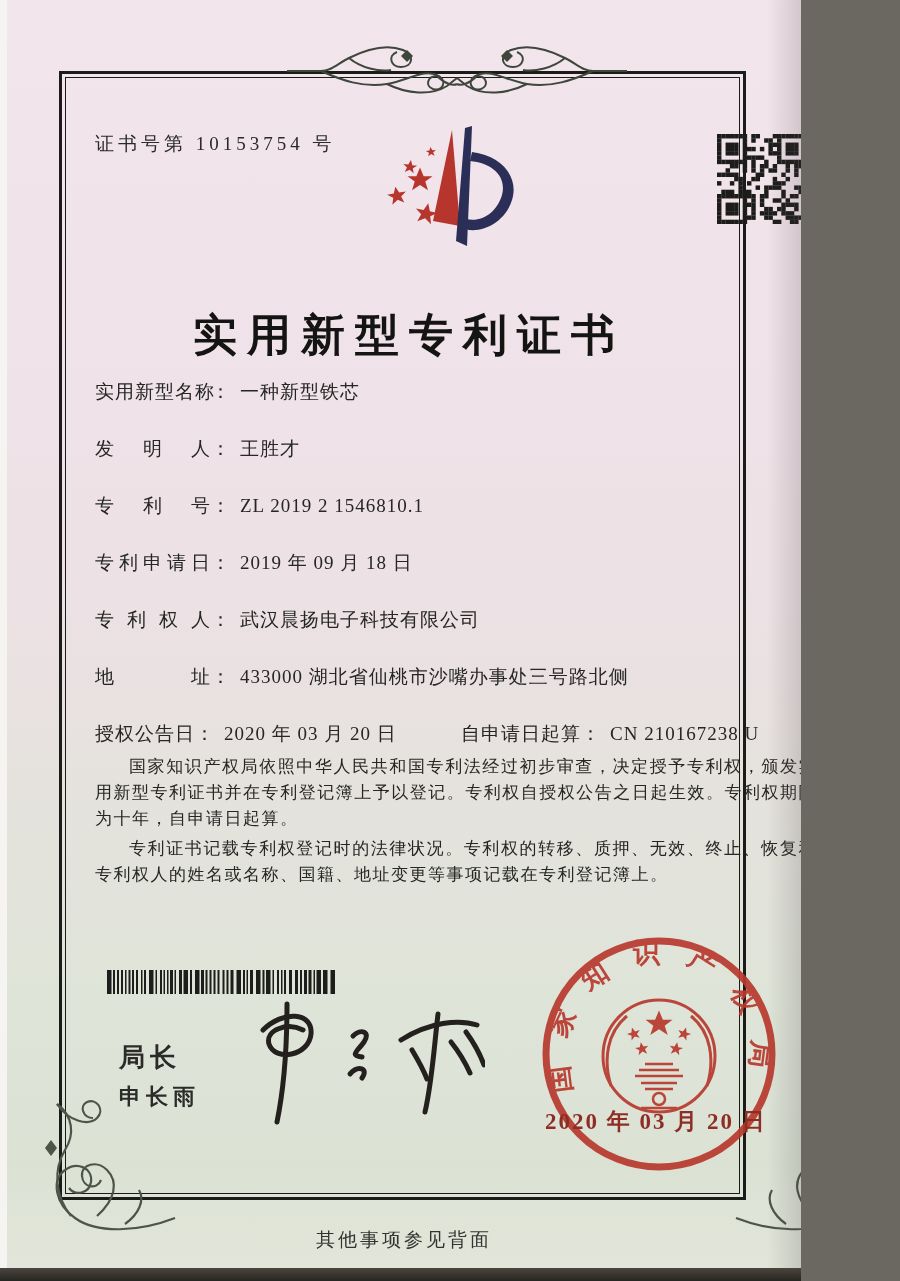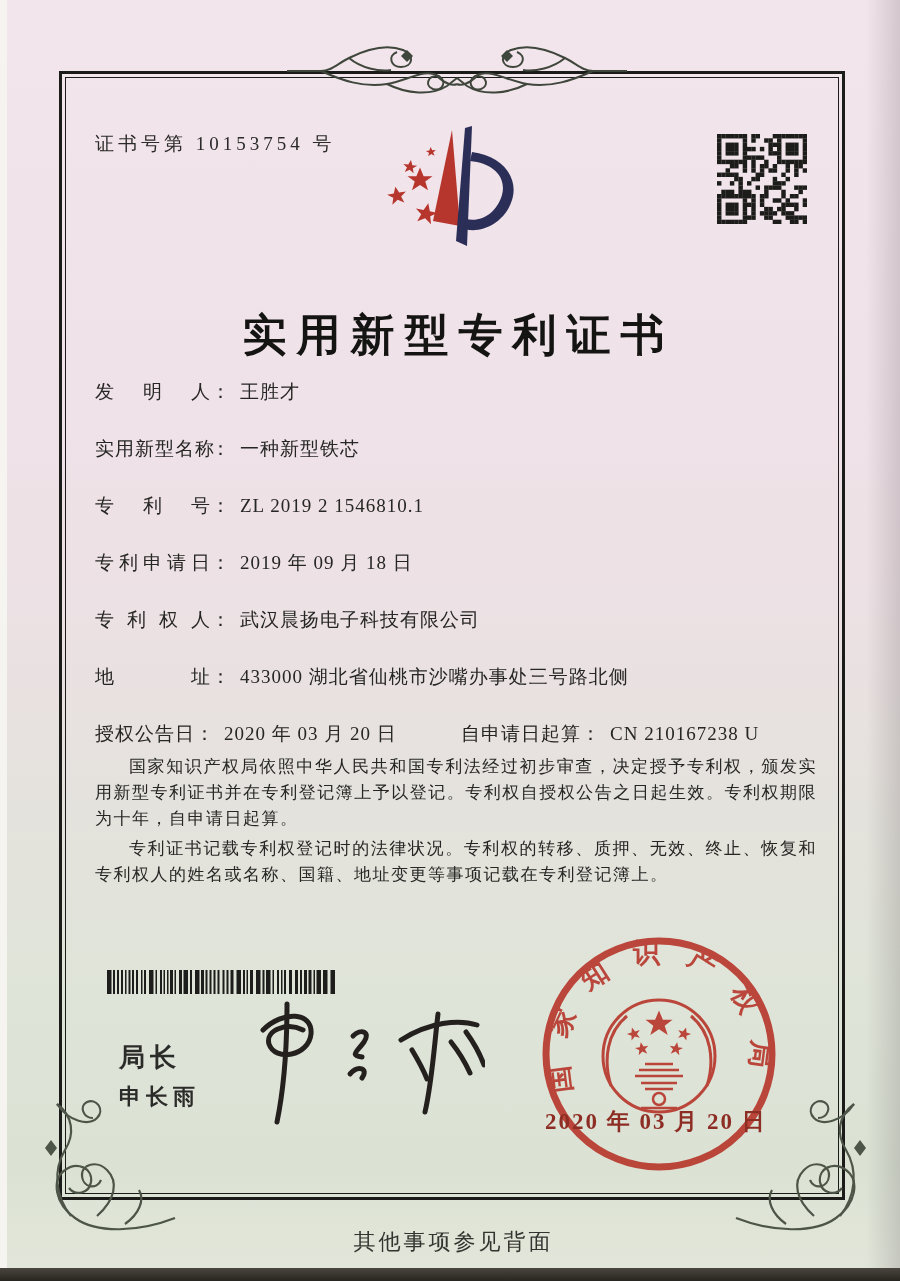--- a/index.html
+++ b/index.html
@@ -1,16 +1,16 @@
 <!DOCTYPE html>
 <html><head>
 <meta charset="utf-8">
 <style>
   html,body{margin:0;padding:0;background:#6b6862;}
-  .photo{position:relative;width:900px;height:1281px;overflow:hidden;background:#f6f4f1;
+  .photo{position:relative;width:801px;height:1281px;overflow:hidden;background:#f6f4f1;
          font-family:"Liberation Serif","DejaVu Serif",serif;color:#262624;}
   .paper{position:absolute;left:7px;top:0;right:0;bottom:13px;
          background:linear-gradient(180deg,#f2e5eb 0%,#f0e2e9 30%,#ece1e4 48%,#e5e2dd 62%,#dfe4d8 78%,#dbe2d4 92%,#e2e6da 100%);}
   .paper::after{content:'';position:absolute;top:0;right:0;bottom:0;width:34px;
          background:linear-gradient(90deg,rgba(0,0,0,0),rgba(70,60,66,.18));}
   .bottom-edge{position:absolute;left:0;right:0;bottom:0;height:13px;
          background:linear-gradient(180deg,#4a463f,#27251f);}
   .frame{position:absolute;left:52px;top:71px;right:55px;bottom:68px;border:3px solid #1b1b19;}
   .frame::after{content:'';position:absolute;inset:3px;border:1px solid #1b1b19;}
   .abs{position:absolute;}
@@ -29,21 +29,21 @@
   .barcode{left:100px;top:970px;width:232px;height:24px;}
   .comm-title{left:112px;top:1040px;font-family:"Liberation Sans","DejaVu Sans",sans-serif;
          font-weight:700;font-size:26px;letter-spacing:5px;color:#2b2b29;}
   .comm-name{left:112px;top:1082px;font-family:"Liberation Sans","DejaVu Sans",sans-serif;
          font-weight:700;font-size:22px;letter-spacing:5px;color:#2b2b29;}
   .sig{left:228px;top:998px;}
   .seal{left:526px;top:928px;}
   .seal-date{left:538px;top:1106px;width:230px;font-size:23px;font-weight:700;
          color:#8e2d24;letter-spacing:2px;white-space:nowrap;}
   .page-info{left:0;right:0;top:1168px;text-align:center;font-size:18px;letter-spacing:2px;}
-  .footer-note{left:0;right:0;top:1227px;text-align:center;font-size:22px;letter-spacing:3px;color:#33332f;}
+  .footer-note{left:0;right:0;top:1227px;text-align:center;font-size:19px;letter-spacing:3px;color:#33332f;}
   .orn{color:#4d5548;}
   svg{display:block;}
 </style>
 </head>
 <body>
 
 <div class="photo">
   <div class="paper">
 
     <div class="frame"></div>
@@ -331,24 +331,24 @@
         <rect x="60.00" y="85.71" width="4.44" height="4.44"></rect>
         <rect x="72.86" y="85.71" width="4.44" height="4.44"></rect>
         <rect x="77.14" y="85.71" width="4.44" height="4.44"></rect>
         <rect x="85.71" y="85.71" width="4.44" height="4.44"></rect>
       </svg>
 
     <div class="abs title">实用新型专利证书</div>
 
     <div class="abs fields">
       <div class="frow">
+        <span class="flabel">实用新型名称</span><span class="colon">：</span><span class="fvalue">一种新型铁芯</span>
+      </div>
+      <div class="frow">
         <span class="flabel">发明人</span><span class="colon">：</span><span class="fvalue">王胜才</span>
-      </div>
-      <div class="frow">
-        <span class="flabel">实用新型名称</span><span class="colon">：</span><span class="fvalue">一种新型铁芯</span>
       </div>
       <div class="frow">
         <span class="flabel">专利号</span><span class="colon">：</span><span class="fvalue">ZL 2019 2 1546810.1</span>
       </div>
       <div class="frow">
         <span class="flabel">专利申请日</span><span class="colon">：</span><span class="fvalue">2019 年 09 月 18 日</span>
       </div>
       <div class="frow">
         <span class="flabel">专利权人</span><span class="colon">：</span><span class="fvalue">武汉晨扬电子科技有限公司</span>
       </div>

